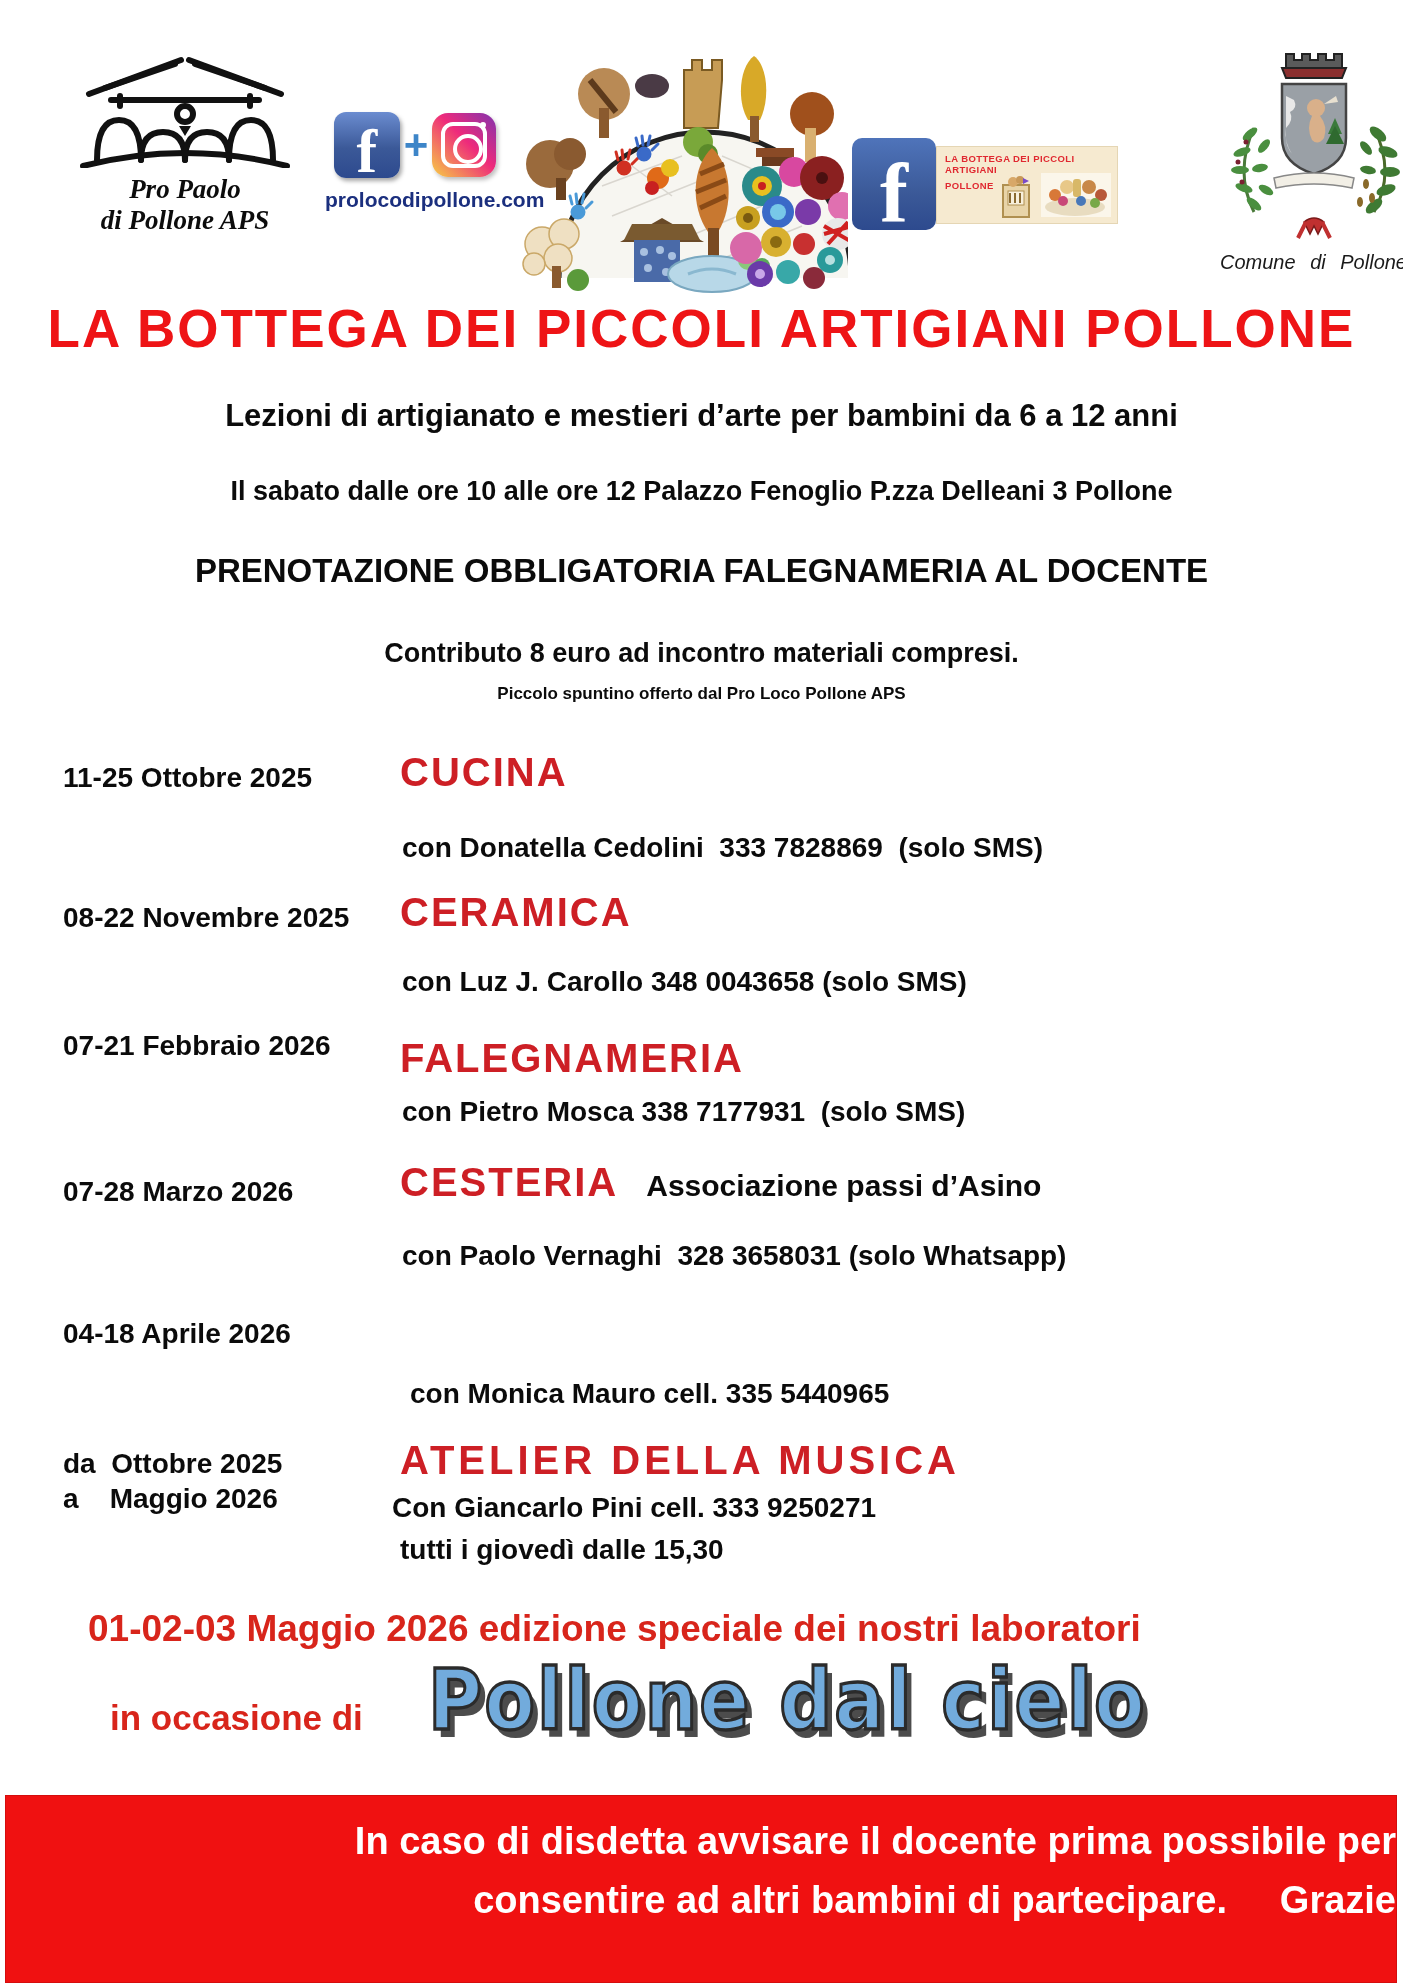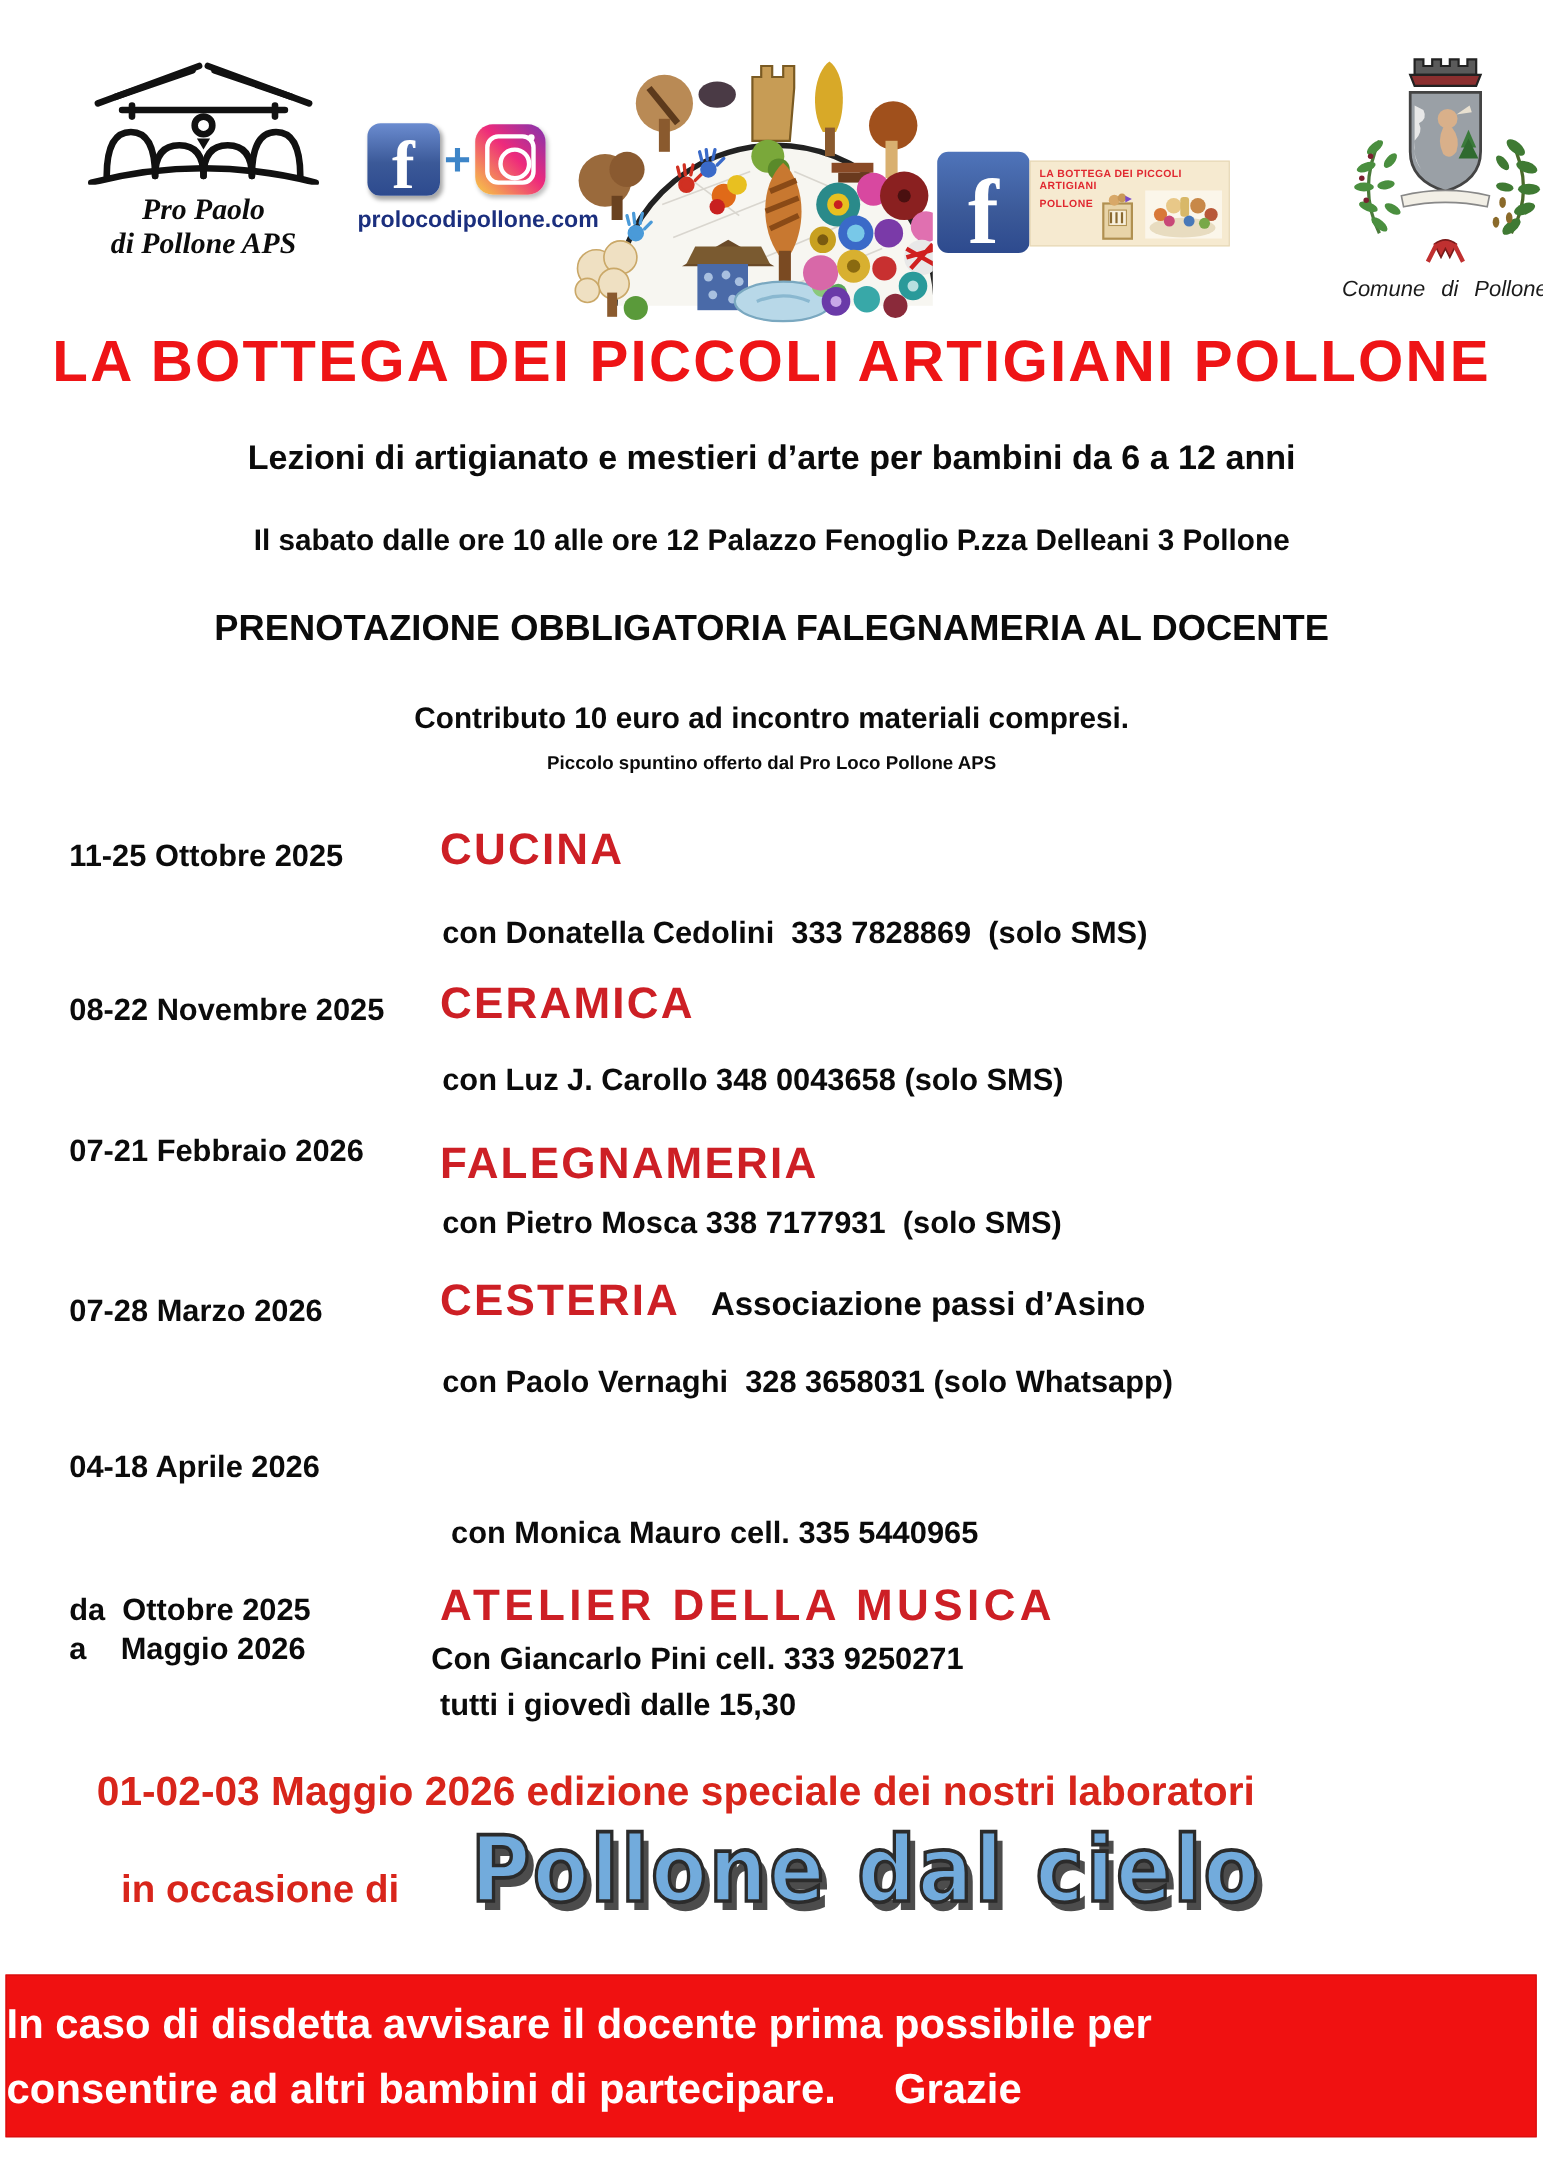--- a/index.html
+++ b/index.html
@@ -64,22 +64,22 @@
 
   
   .special1 { left:88px;  top:1608px; color:#d8251b; font-weight:bold; font-size:37px; }
   .special2 { left:110px; top:1698px; color:#d8251b; font-weight:bold; font-size:35px; }
   .pdc-logo { left:428px; top:1652px; color:#72abdc; font-weight:bold; font-size:74px;
               font-family:"DejaVu Sans", sans-serif; letter-spacing:2px;
               -webkit-text-stroke:3px #2b2b2b;
               text-shadow:6px 7px 0 rgba(45,45,45,.85); transform:scaleY(1.12); transform-origin:top left; }
 
   
-  .footer-banner { left:5px; top:1795px; width:1392px; height:148px; background:#f01111;
-                   border:1px solid #d40d0d; box-sizing:border-box; text-align:left; }
+  .footer-banner { left:5px; top:1795px; width:1392px; height:188px; background:#f01111;
+                   border:1px solid #d40d0d; box-sizing:border-box; text-align:right; }
   .footer-line1 { margin-top:24px; color:#ffffff; font-weight:bold; font-size:38px; }
   .footer-line2 { margin-top:16px; color:#ffffff; font-weight:bold; font-size:38px; }
 </style>
 </head>
 <body>
 
 <div class="page">
 
   <div class="abs proloco">
     <svg width="220" height="120" viewBox="0 0 220 120">
@@ -307,21 +307,21 @@
       <path d="M84 180 Q94 172 104 180 L98 192 L94 184 L90 192 Z" fill="#c03030" stroke="#7a1a1a" stroke-width="1.5"></path>
       <path d="M86 180 L78 196 M102 180 L110 196" stroke="#c03030" stroke-width="4"></path>
     </svg>
     <div class="crest-caption">Comune di Pollone</div>
   </div>
 
   <div class="abs center title">LA BOTTEGA DEI PICCOLI ARTIGIANI POLLONE</div>
   <div class="abs center subtitle">Lezioni di artigianato e mestieri d’arte per bambini da 6 a 12 anni</div>
   <div class="abs center line-sabato">Il sabato dalle ore 10 alle ore 12 Palazzo Fenoglio P.zza Delleani 3 Pollone</div>
   <div class="abs center line-prenota">PRENOTAZIONE OBBLIGATORIA FALEGNAMERIA AL DOCENTE</div>
-  <div class="abs center line-contrib1">Contributo 10 euro ad incontro materiali compresi.</div>
+  <div class="abs center line-contrib1">Contributo 8 euro ad incontro materiali compresi.</div>
   <div class="abs center line-contrib2">Piccolo spuntino offerto dal Pro Loco Pollone APS</div>
 
   <div class="abs date pre" style="top:762px">11-25 Ottobre 2025</div>
   <div class="abs course" style="top:750px">CUCINA</div>
   <div class="abs detail pre" style="top:832px">con Donatella Cedolini  333 7828869  (solo SMS)</div>
 
   <div class="abs date pre" style="top:902px">08-22 Novembre 2025</div>
   <div class="abs course" style="top:890px">CERAMICA</div>
   <div class="abs detail pre" style="top:966px">con Luz J. Carollo 348 0043658 (solo SMS)</div>
 

